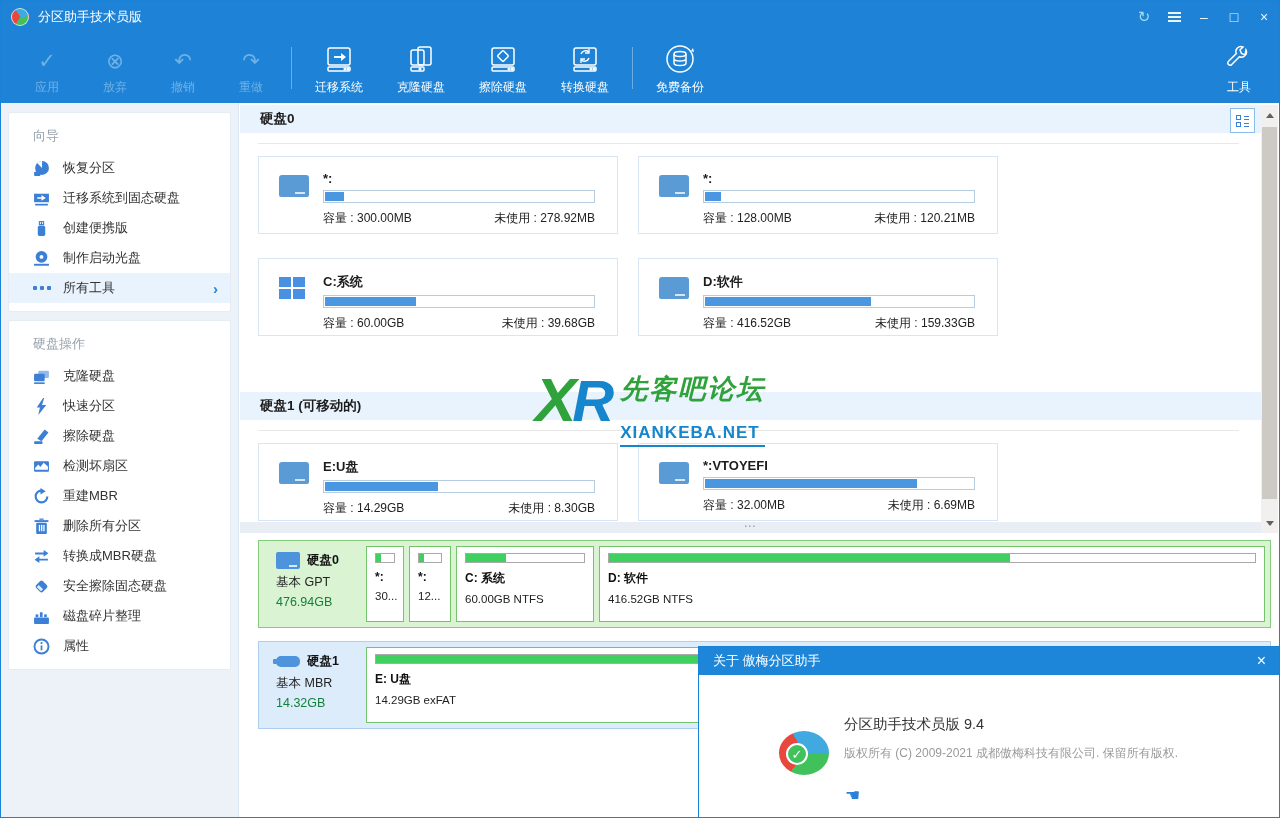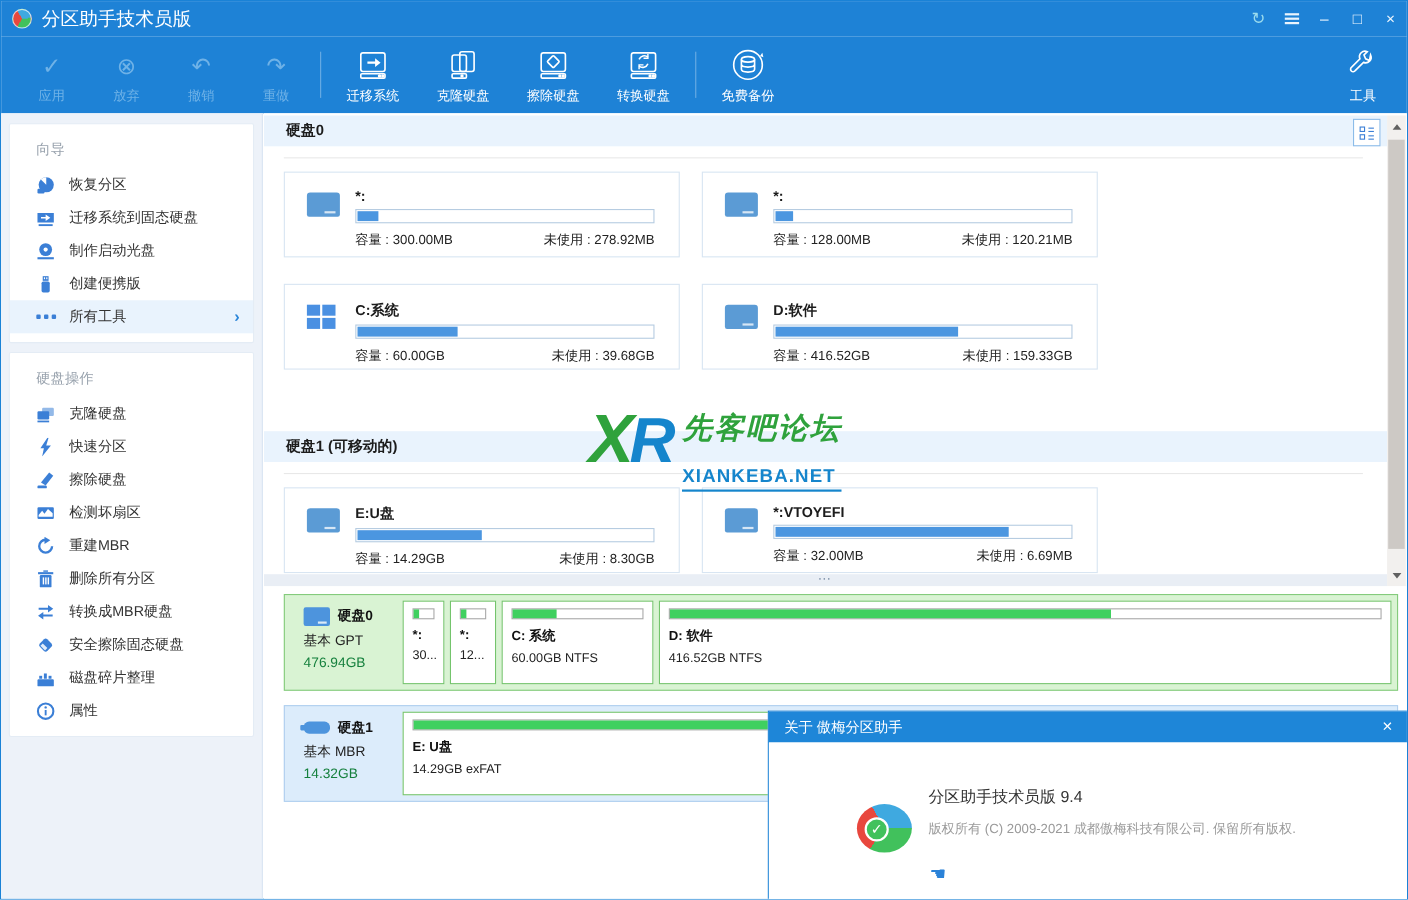--- a/index.html
+++ b/index.html
@@ -6,21 +6,21 @@
   html,body { width:1280px; height:818px; font-family:"Liberation Sans","DejaVu Sans",sans-serif; }
   .window { position:relative; width:1280px; height:818px; background:#fff; overflow:hidden;
             border:1px solid #1a82d6; }
 
   
   .titlebar { position:absolute; top:0; left:0; right:0; height:32px; background:#1e82d6;
               display:flex; align-items:center; padding-left:10px; }
   .app-logo { width:18px; height:18px; border-radius:50%;
               background:conic-gradient(from 210deg,#e8473e 0 120deg,#3fa9e0 120deg 235deg,#41c15c 235deg 360deg);
               border:1px solid rgba(255,255,255,.7); }
-  .app-title { color:#fff; font-size:17px; margin-left:9px; }
+  .app-title { color:#fff; font-size:13px; margin-left:9px; }
   .win-controls { margin-left:auto; display:flex; align-items:center; height:100%; }
   .wc { width:30px; height:100%; display:flex; align-items:center; justify-content:center;
         color:#eaf4fd; font-size:14px; cursor:default; }
   .wc.refresh { color:#9bdcee; font-size:15px; }
   .hamburger i { display:block; width:13px; height:2px; background:#eaf4fd;
                  box-shadow:0 4px 0 #eaf4fd,0 -4px 0 #eaf4fd; }
 
   
   .toolbar { position:absolute; top:32px; left:0; right:0; height:70px; background:#1e82d6;
              display:flex; align-items:stretch; padding:0 10px 0 12px; }
@@ -274,37 +274,37 @@
               <path d="M1 3.5h14v8H1z"></path>
               <path fill="#fff" d="M4 6.8h4V4.8l4 2.7-4 2.7V8.2H4z"></path>
               <rect x="2" y="13" width="12" height="1.6"></rect>
             </svg>
           </span>
         <span>迁移系统到固态硬盘</span>
       </div>
       <div class="side-item">
         <span class="si-ic">
           <svg class="si" width="17" height="17" viewBox="0 0 16 16">
-              <circle cx="8" cy="6.5" r="5.5"></circle>
-              <circle cx="8" cy="6.5" r="1.8" fill="#fff"></circle>
-              <rect x="1" y="13" width="14" height="1.8"></rect>
-            </svg>
-          </span>
-        <span>制作启动光盘</span>
-      </div>
-      <div class="side-item">
-        <span class="si-ic">
-          <svg class="si" width="17" height="17" viewBox="0 0 16 16">
               <rect x="5.5" y="1" width="5" height="4"></rect>
               <rect x="4.5" y="5.5" width="7" height="9.5" rx="1.5"></rect>
               <rect x="6.5" y="2" width="1" height="1.6" fill="#fff"></rect>
               <rect x="8.5" y="2" width="1" height="1.6" fill="#fff"></rect>
             </svg>
           </span>
         <span>创建便携版</span>
+      </div>
+      <div class="side-item">
+        <span class="si-ic">
+          <svg class="si" width="17" height="17" viewBox="0 0 16 16">
+              <circle cx="8" cy="6.5" r="5.5"></circle>
+              <circle cx="8" cy="6.5" r="1.8" fill="#fff"></circle>
+              <rect x="1" y="13" width="14" height="1.8"></rect>
+            </svg>
+          </span>
+        <span>制作启动光盘</span>
       </div>
       <div class="side-item selected">
         <span class="si-ic">
             <span class="dots3">
               <i></i>
               <i></i>
               <i></i>
             </span>
           </span>
         <span>所有工具</span>

